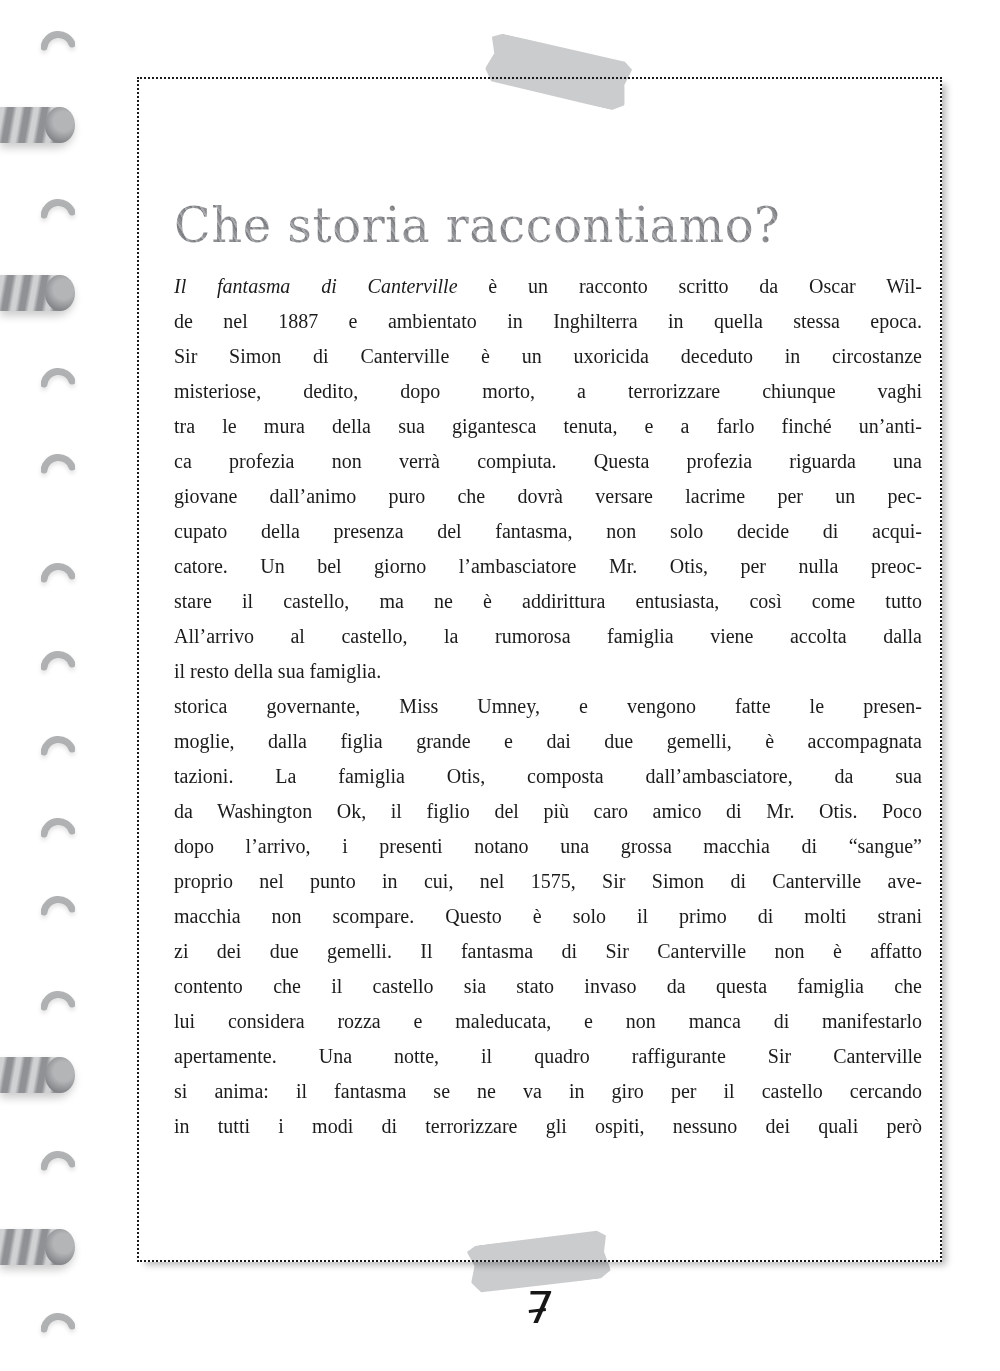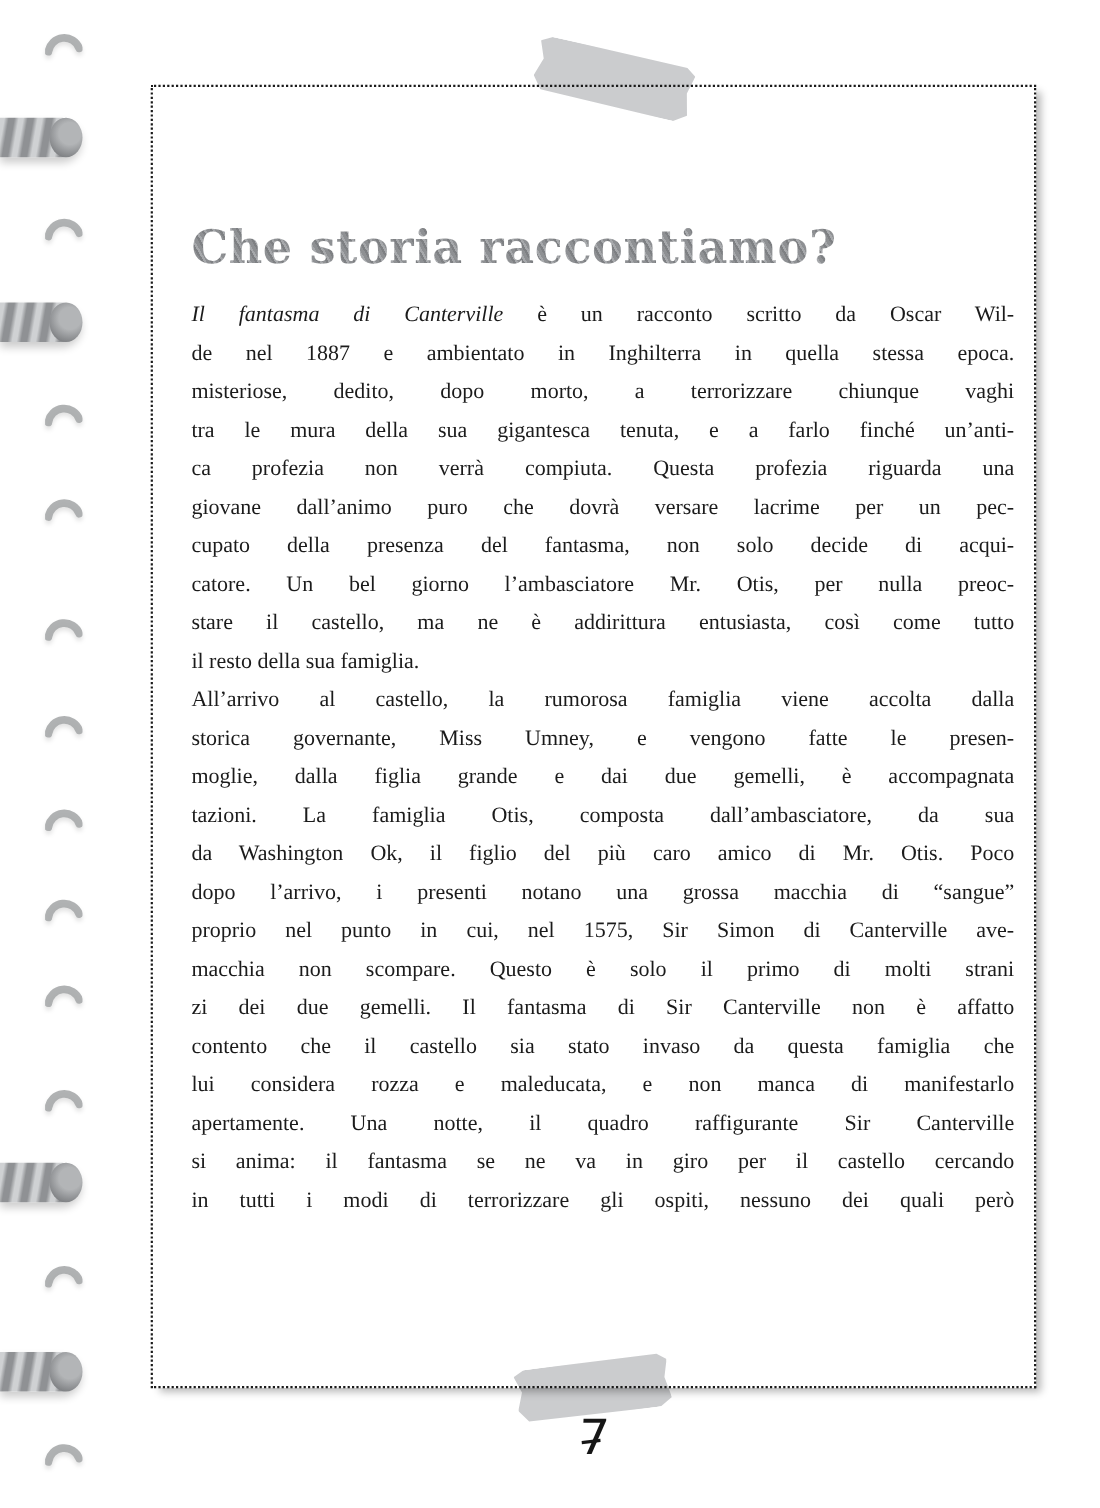--- a/index.html
+++ b/index.html
@@ -47,22 +47,22 @@
     clip-path: polygon(0 10%, 7% 0, 94% 4%, 100% 16%, 97% 48%, 100% 86%, 92% 100%, 6% 94%, 0 72%, 4% 40%);
   }
   .tape-top    { left: 486px; top: 46px;   width: 144px; height: 52px; transform: rotate(12deg); }
   .tape-bottom { left: 469px; top: 1237px; width: 140px; height: 50px; transform: rotate(-8deg); }
 
   
   .content { position: absolute; left: 174px; top: 200px; width: 748px; }
   .title {
     margin: 0 0 19px 0;
     font-family: "DejaVu Serif", serif;
-    font-weight: bold;
-    font-size: 42px; line-height: 50px; letter-spacing: 0.5px;
+    font-weight: normal;
+    font-size: 48px; line-height: 50px; letter-spacing: 0.5px;
     color: var(--title-gray, #8d8f91);
   }
   @supports (-webkit-background-clip: text) {
     .title {
       background: repeating-linear-gradient(60deg, #7e8083 0 2px, #a6a8ab 2px 4px, #8e9093 4px 7px);
       -webkit-background-clip: text;
       -webkit-text-fill-color: transparent;
     }
   }
   #text-block { font-size: 20px; line-height: 35px; color: var(--ink, #1b1b1b); }
@@ -134,29 +134,30 @@
   <div class="tape tape-top"></div>
   <div class="tape tape-bottom"></div>
 
   <div class="frame"></div>
 
   <main class="content">
     <h1 class="title">Che storia raccontiamo?</h1>
     <div id="text-block">
         <div class="line"><em>Il fantasma di Canterville</em> è un racconto scritto da Oscar Wil-</div>
         <div class="line">de nel 1887 e ambientato in Inghilterra in quella stessa epoca.</div>
+        <div class="line">Sir Simon di Canterville è un uxoricida deceduto in circostanze</div>
         <div class="line">misteriose, dedito, dopo morto, a terrorizzare chiunque vaghi</div>
         <div class="line">tra le mura della sua gigantesca tenuta, e a farlo finché un’anti-</div>
         <div class="line">ca profezia non verrà compiuta. Questa profezia riguarda una</div>
         <div class="line">giovane dall’animo puro che dovrà versare lacrime per un pec-</div>
         <div class="line">cupato della presenza del fantasma, non solo decide di acqui-</div>
         <div class="line">catore. Un bel giorno l’ambasciatore Mr. Otis, per nulla preoc-</div>
         <div class="line">stare il castello, ma ne è addirittura entusiasta, così come tutto</div>
+        <div class="line">All’arrivo al castello, la rumorosa famiglia viene accolta dalla</div>
         <div class="line para-end">il resto della sua famiglia.</div>
-        <div class="line">All’arrivo al castello, la rumorosa famiglia viene accolta dalla</div>
         <div class="line">storica governante, Miss Umney, e vengono fatte le presen-</div>
         <div class="line">moglie, dalla figlia grande e dai due gemelli, è accompagnata</div>
         <div class="line">tazioni. La famiglia Otis, composta dall’ambasciatore, da sua</div>
         <div class="line">da Washington Ok, il figlio del più caro amico di Mr. Otis. Poco</div>
         <div class="line">dopo l’arrivo, i presenti notano una grossa macchia di “sangue”</div>
         <div class="line">proprio nel punto in cui, nel 1575, Sir Simon di Canterville ave-</div>
         <div class="line">macchia non scompare. Questo è solo il primo di molti strani</div>
         <div class="line">zi dei due gemelli. Il fantasma di Sir Canterville non è affatto</div>
         <div class="line">contento che il castello sia stato invaso da questa famiglia che</div>
         <div class="line">lui considera rozza e maleducata, e non manca di manifestarlo</div>

